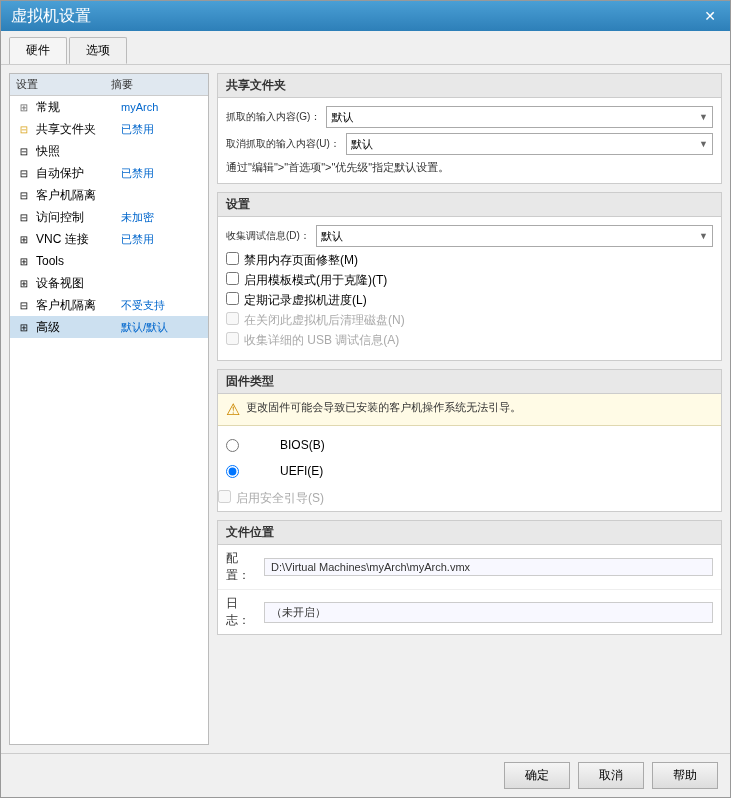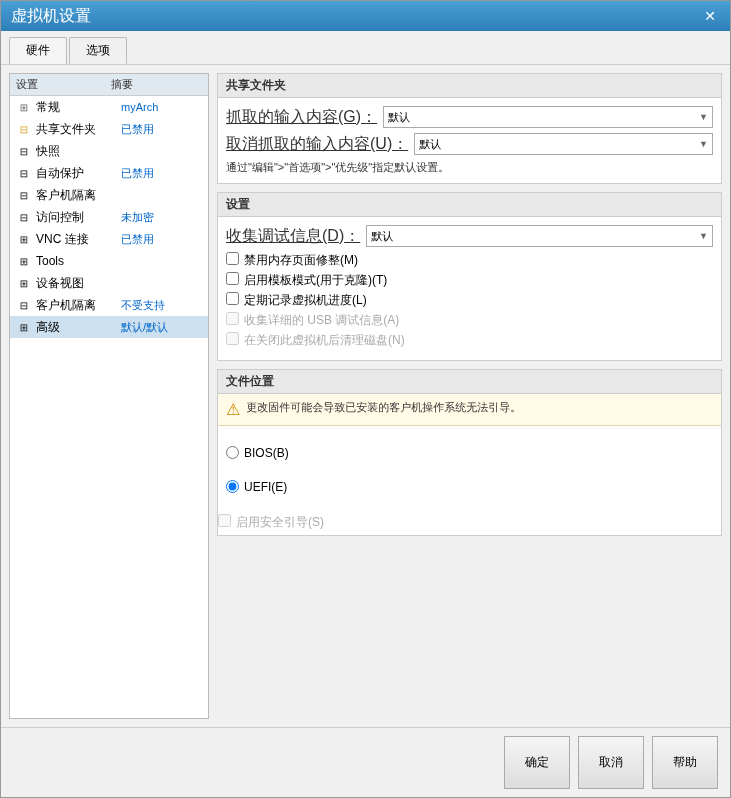--- a/index.html
+++ b/index.html
@@ -147,25 +147,24 @@
     }
     .section-body {
       padding: 8px;
     }
     .form-row {
       display: flex;
       align-items: center;
       margin-bottom: 5px;
     }
     .form-label {
-      font-size: 16px;
+      font-size: 10px;
       color: #333;
       margin-right: 6px;
       white-space: nowrap;
-      text-decoration: underline;
     }
     .form-select {
       flex: 1;
       border: 1px solid #aaa;
       padding: 2px 4px;
       font-size: 11px;
       background: white;
       height: 22px;
       display: flex;
       align-items: center;
@@ -208,23 +207,24 @@
       color: #333;
     }
     .warning-icon {
       font-size: 16px;
       margin-right: 6px;
       color: #cc8800;
       flex-shrink: 0;
     }
     .radio-row {
       display: flex;
-      align-items: flex-start;
-      margin: 20px 8px;
-      font-size: 12px;
+      align-items: center;
+      margin: 12px 8px;
+      font-size: 12px;
+      gap: 36px;
     }
     .radio-row input[type="radio"] {
       margin-right: 5px;
       cursor: pointer;
     }
     .radio-sub {
       margin-bottom: 4px;
     }
     .file-location {
       background: white;
@@ -257,21 +257,21 @@
     .bottom-bar {
       padding: 8px 12px;
       display: flex;
       justify-content: flex-end;
       gap: 8px;
       border-top: 1px solid #ccc;
       background: #f0f0f0;
       flex-shrink: 0;
     }
     .btn {
-      padding: 17px 20px;
+      padding: 4px 20px;
       border: 1px solid #aaa;
       background: linear-gradient(to bottom, #f5f5f5, #ddd);
       font-size: 12px;
       cursor: pointer;
       min-width: 60px;
       text-align: center;
     }
     .icon-power { color: #22aa22; }
     .icon-folder { color: #daa520; }
     .icon-tools { color: #ff6600; }
@@ -410,49 +410,60 @@
           <div class="checkbox-row">
             <input type="checkbox" style="">
             <span>启用模板模式(用于克隆)(T)</span>
           </div>
           <div class="checkbox-row">
             <input type="checkbox" style="">
             <span>定期记录虚拟机进度(L)</span>
           </div>
           <div class="checkbox-row disabled">
             <input type="checkbox" disabled="" style="">
-            <span>收集详细的 USB 调试信息(A)</span>
+            <span>在关闭此虚拟机后清理磁盘(N)</span>
           </div>
           <div class="checkbox-row disabled">
             <input type="checkbox" disabled="" style="">
-            <span>在关闭此虚拟机后清理磁盘(N)</span>
+            <span>收集详细的 USB 调试信息(A)</span>
           </div>
         </div>
       </div>
 
       <div class="section firmware-section">
-        <div class="section-title">文件位置</div>
+        <div class="section-title">固件类型</div>
         <div class="warning-box">
           <span class="warning-icon">⚠</span>
           <span>更改固件可能会导致已安装的客户机操作系统无法引导。</span>
         </div>
         <div class="radio-row">
           <input type="radio" name="firmware" style="">
           <span>BIOS(B)</span>
         </div>
         <div class="radio-row">
           <input type="radio" name="firmware" checked="" style="">
           <span>UEFI(E)</span>
         </div>
         <div class="radio-sub checkbox-row disabled">
           <input type="checkbox" disabled="" style="">
           <span>启用安全引导(S)</span>
         </div>
       </div>
 
+      <div class="section file-location">
+        <div class="section-title">文件位置</div>
+        <div class="file-row">
+          <span class="file-label">配置：</span>
+          <span class="file-value">D:\Virtual Machines\myArch\myArch.vmx</span>
+        </div>
+        <div class="file-row">
+          <span class="file-label">日志：</span>
+          <span class="file-value">（未开启）</span>
+        </div>
+      </div>
 
     </div>
   </div>
 
   <div class="bottom-bar">
     <button class="btn">确定</button>
     <button class="btn">取消</button>
     <button class="btn">帮助</button>
   </div>
 </div>

